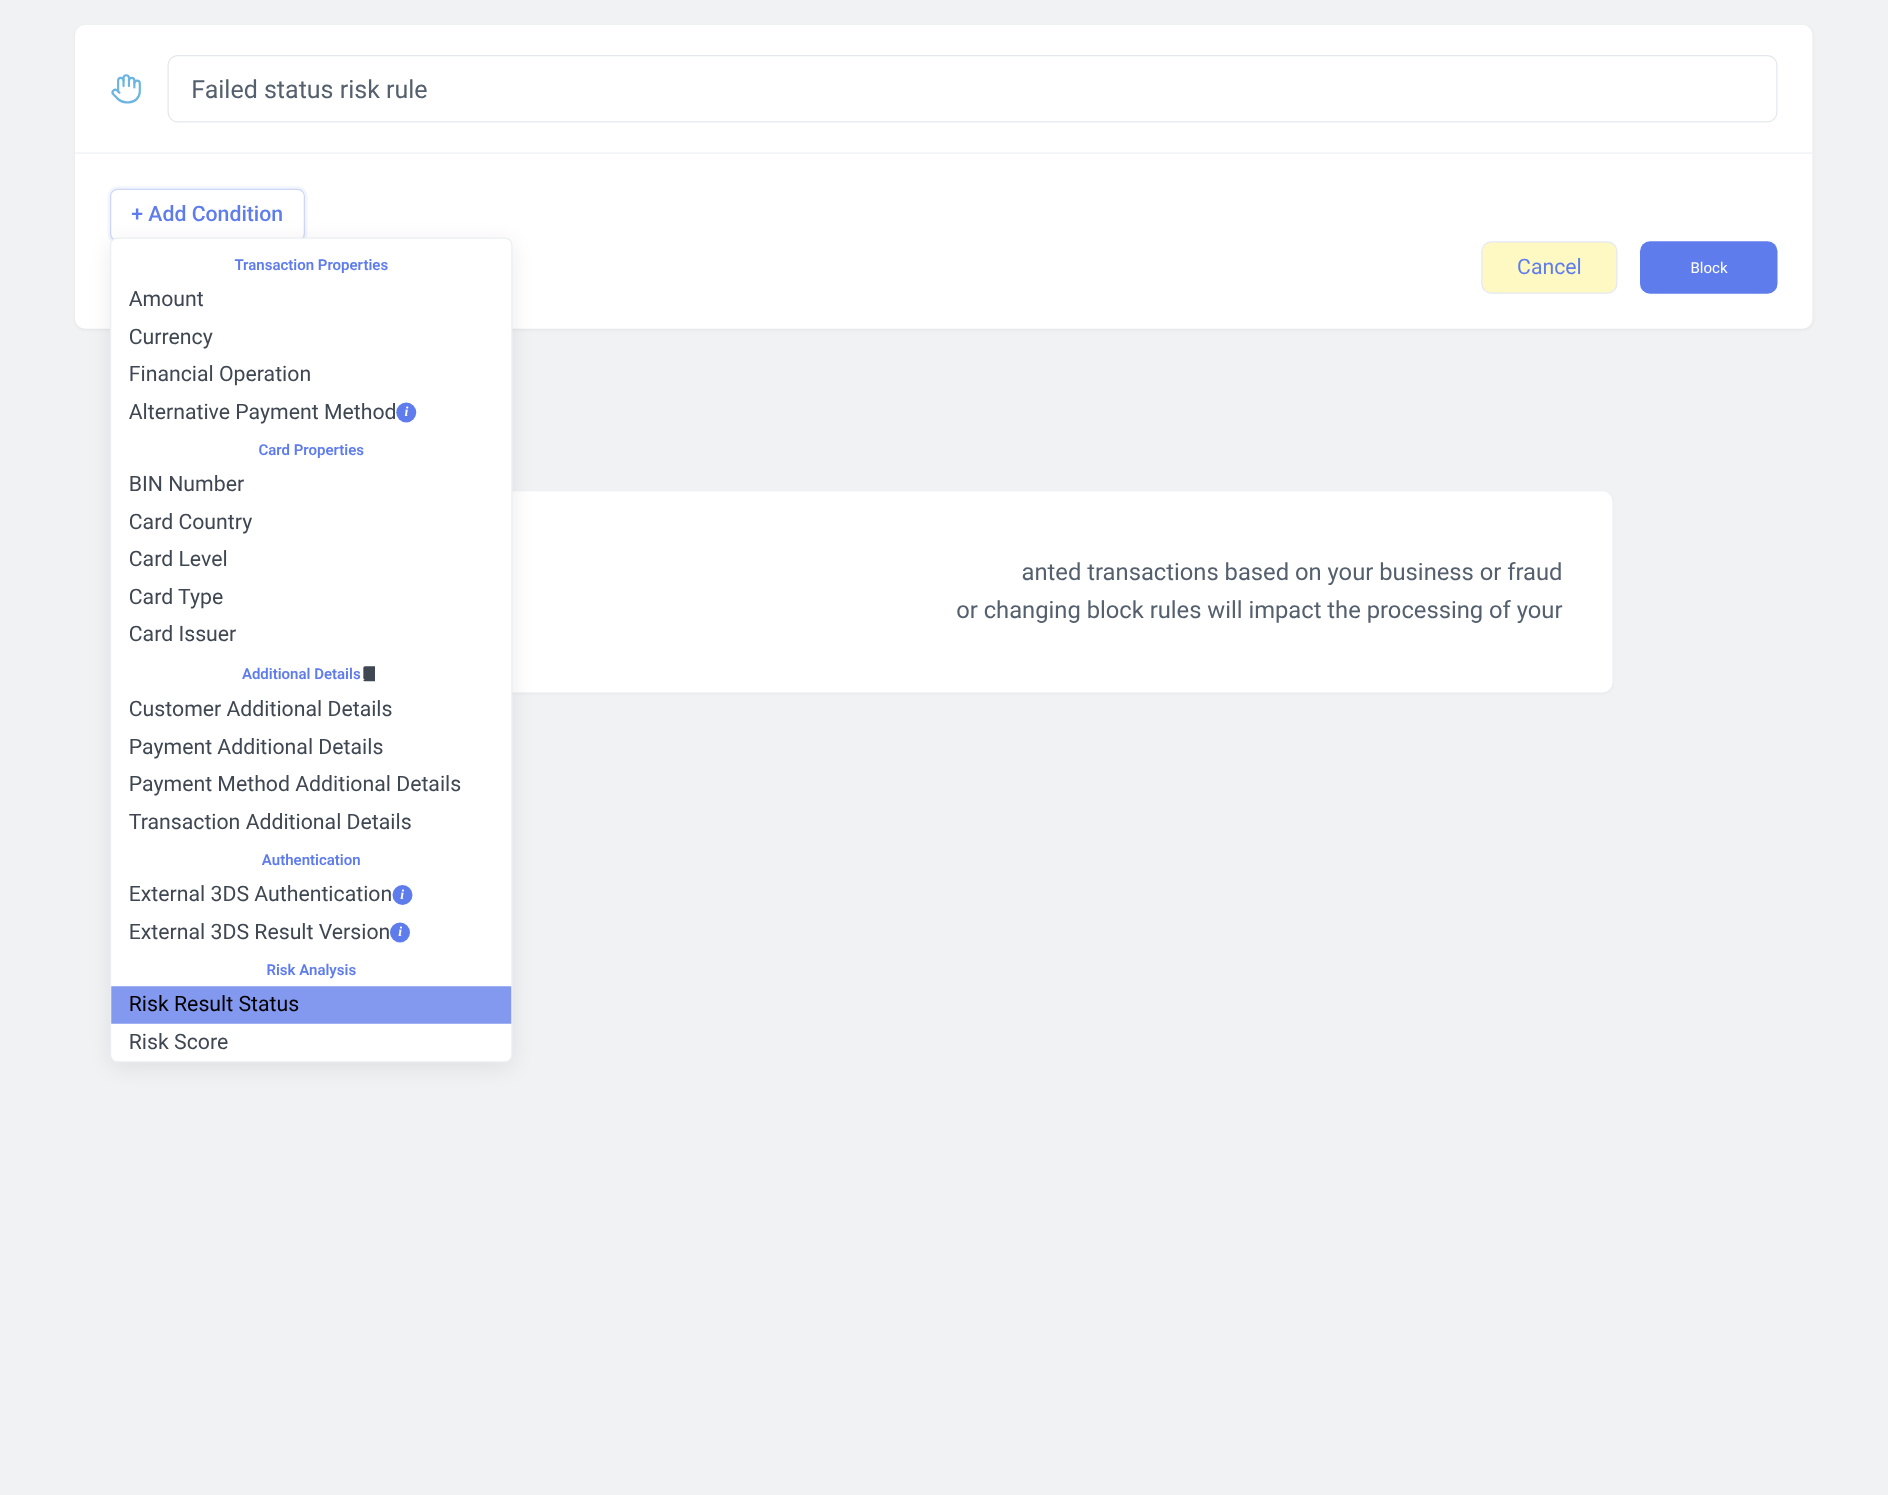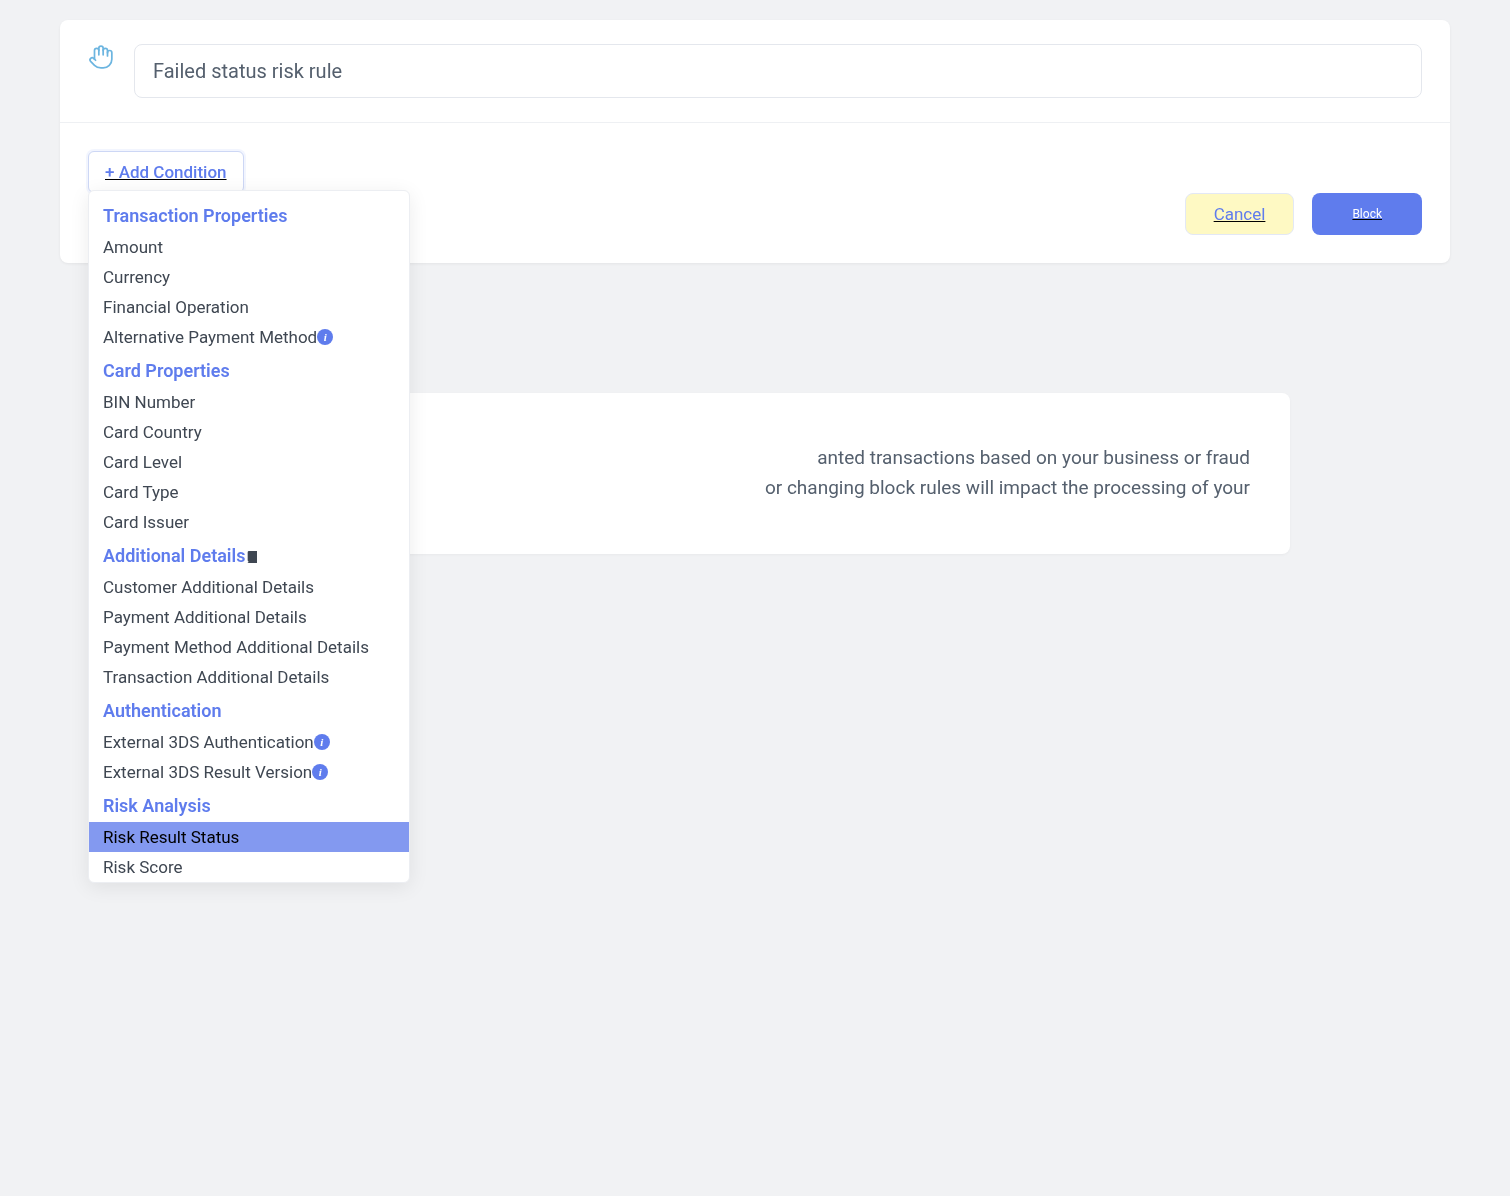--- a/index.html
+++ b/index.html
@@ -18,21 +18,21 @@
     .card {
       background: #ffffff;
       border-radius: 8px;
       box-shadow: 0 1px 3px rgba(0,0,0,0.06);
       margin-bottom: 40px;
       position: relative;
     }
 
     .header-row {
       display: flex;
-      align-items: flex-start;
+      align-items: center;
       padding: 24px 28px;
       gap: 20px;
       border-bottom: 1px solid #eef0f3;
     }
 
     .hand-icon {
       width: 26px;
       height: 26px;
       flex-shrink: 0;
       color: #6cb5e0;
@@ -51,21 +51,20 @@
     .rule-name-input::placeholder {
       color: #9aa3b0;
     }
 
     .body-row {
       padding: 28px;
       display: flex;
       justify-content: space-between;
       align-items: flex-start;
       min-height: 140px;
-      text-decoration: underline;
     }
 
     .add-condition-btn {
       border: 1px solid #cdd7f5;
       background: #ffffff;
       color: #5f7ced;
       font-size: 17px;
       font-weight: 500;
       padding: 10px 16px;
       border-radius: 6px;
@@ -110,25 +109,25 @@
       background: #ffffff;
       border: 1px solid #eceef2;
       border-radius: 6px;
       box-shadow: 0 4px 20px rgba(0,0,0,0.08);
       padding-top: 6px;
       z-index: 10;
     }
 
     .dd-section-title {
       color: #5f7ced;
-      font-size: 18px;
+      font-size: 12px;
       font-weight: 600;
       padding: 8px 14px 6px 14px;
       display: flex;
-      justify-content: flex-start;
+      justify-content: center;
       align-items: center;
     }
 
     .dd-item {
       color: #3f4752;
       font-size: 17px;
       padding: 5px 14px;
       cursor: pointer;
       display: flex;
       justify-content: flex-start;

